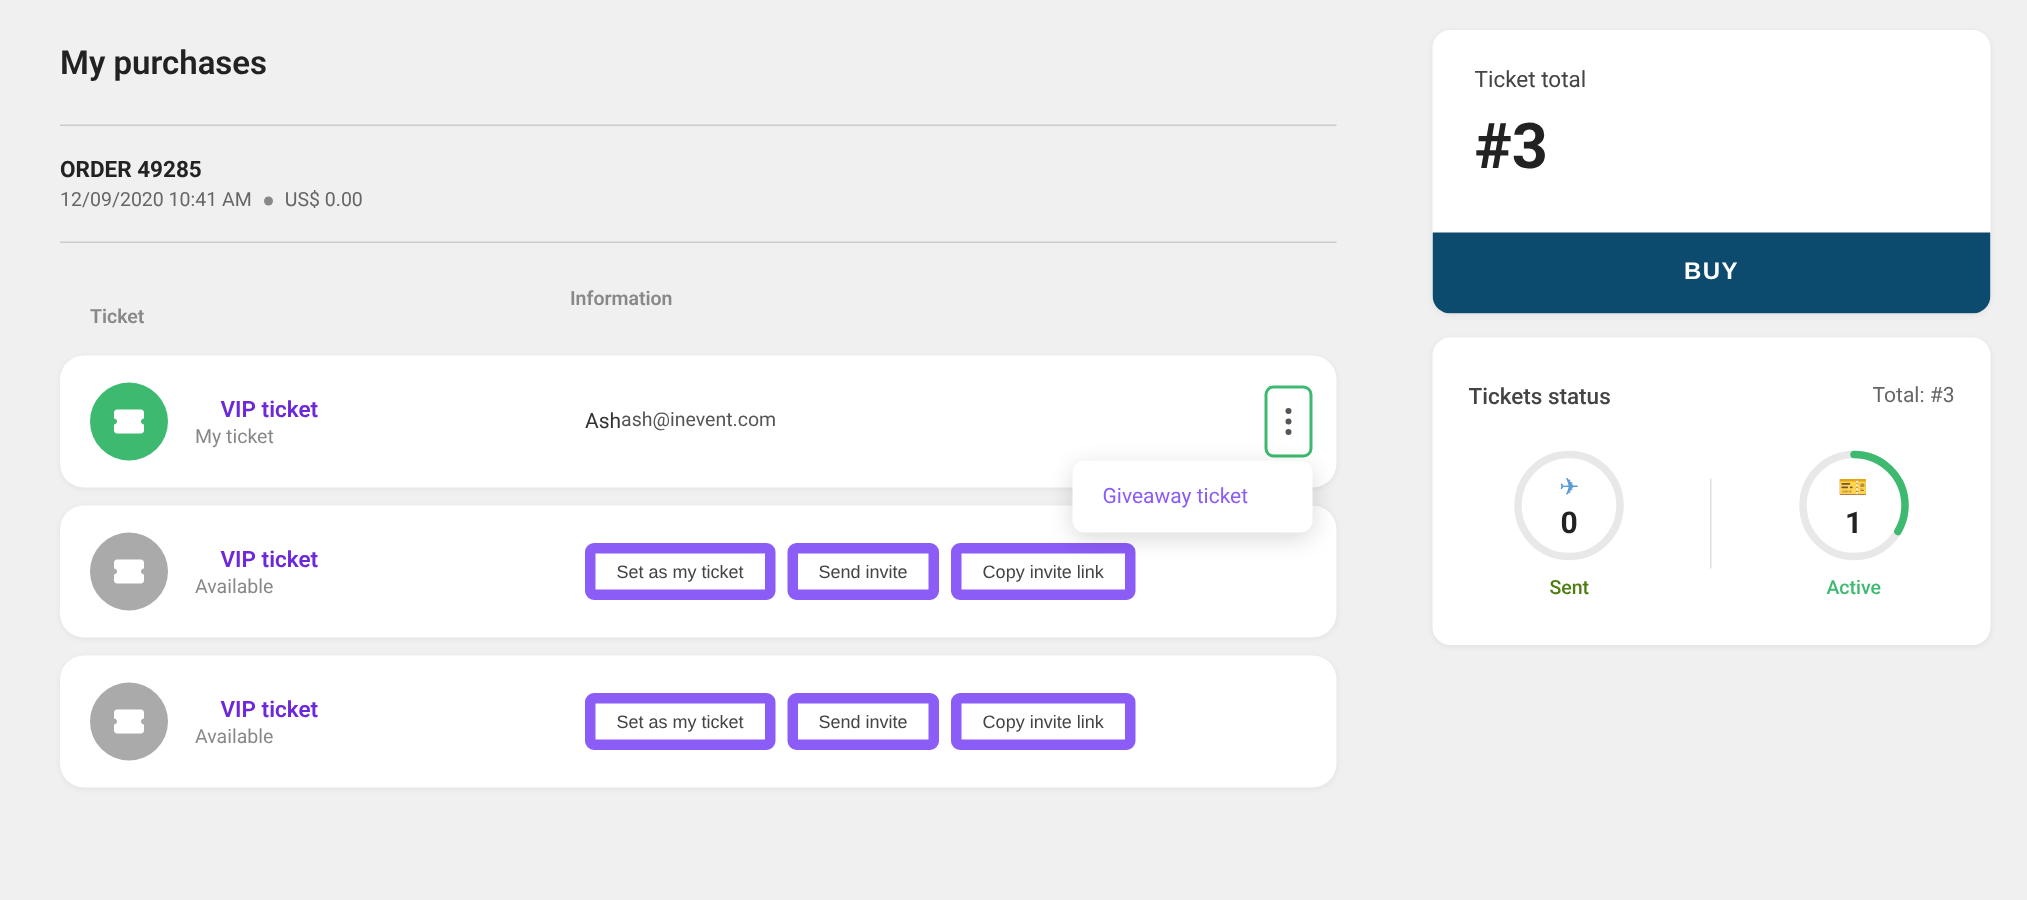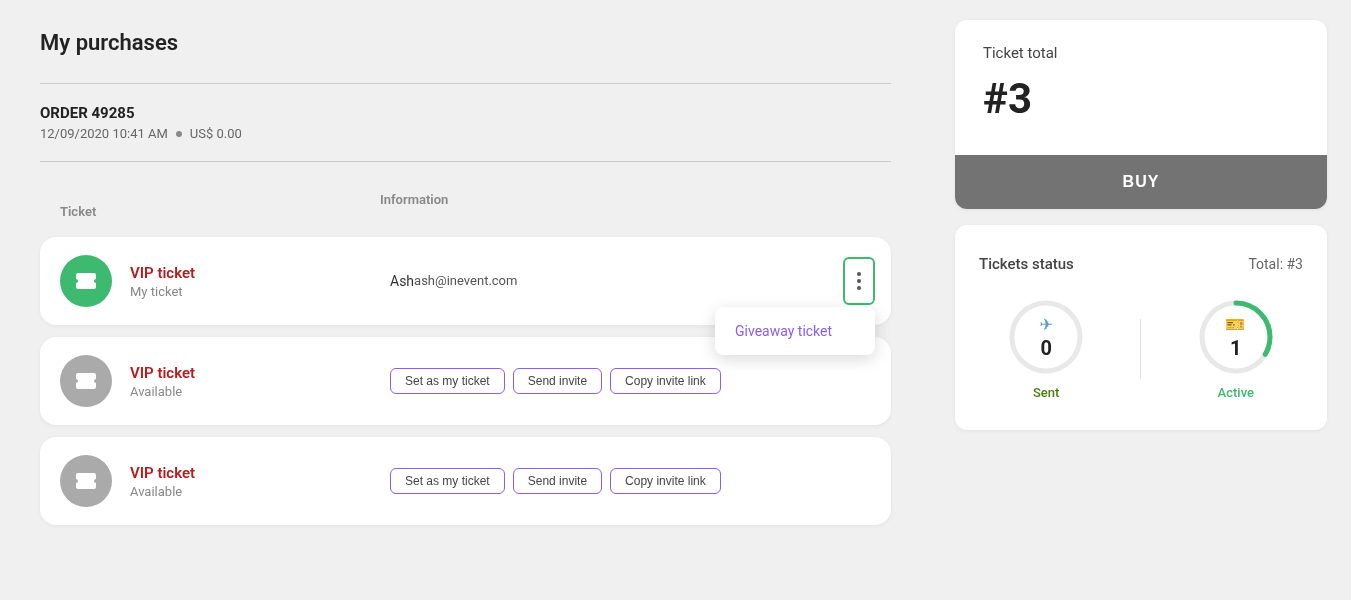--- a/index.html
+++ b/index.html
@@ -105,21 +105,22 @@
       fill: #fff;
     }
 
     .ticket-details {
       flex: 0 0 260px;
     }
 
     .ticket-name {
       font-size: 15px;
       font-weight: 600;
-      color: #b91c1c;
+      color: #6d28d9;
+      margin-left: 17px;
     }
 
     .ticket-status {
       font-size: 13px;
       color: #888;
       margin-top: 2px;
     }
 
     .ticket-info {
       flex: 1;
@@ -143,21 +144,21 @@
       color: #555;
     }
 
     .ticket-actions {
       display: flex;
       flex-wrap: wrap;
       gap: 8px;
     }
 
     .btn-outline {
-      border: 1px solid #8b5cf6;
+      border: 7px solid #8b5cf6;
       background: #fff;
       border-radius: 6px;
       padding: 5px 14px;
       font-size: 12px;
       color: #444;
       cursor: pointer;
     }
 
     .ticket-menu-btn {
       position: absolute;
@@ -237,21 +238,21 @@
 
     .card-number {
       font-size: 42px;
       font-weight: 700;
       color: #222;
       margin-bottom: 8px;
     }
 
     .buy-btn {
       width: 100%;
-      background: #737373;
+      background: #0c4a6e;
       color: #fff;
       border: none;
       padding: 18px;
       font-size: 16px;
       font-weight: 700;
       letter-spacing: 1px;
       cursor: pointer;
       display: block;
       text-align: center;
     }

